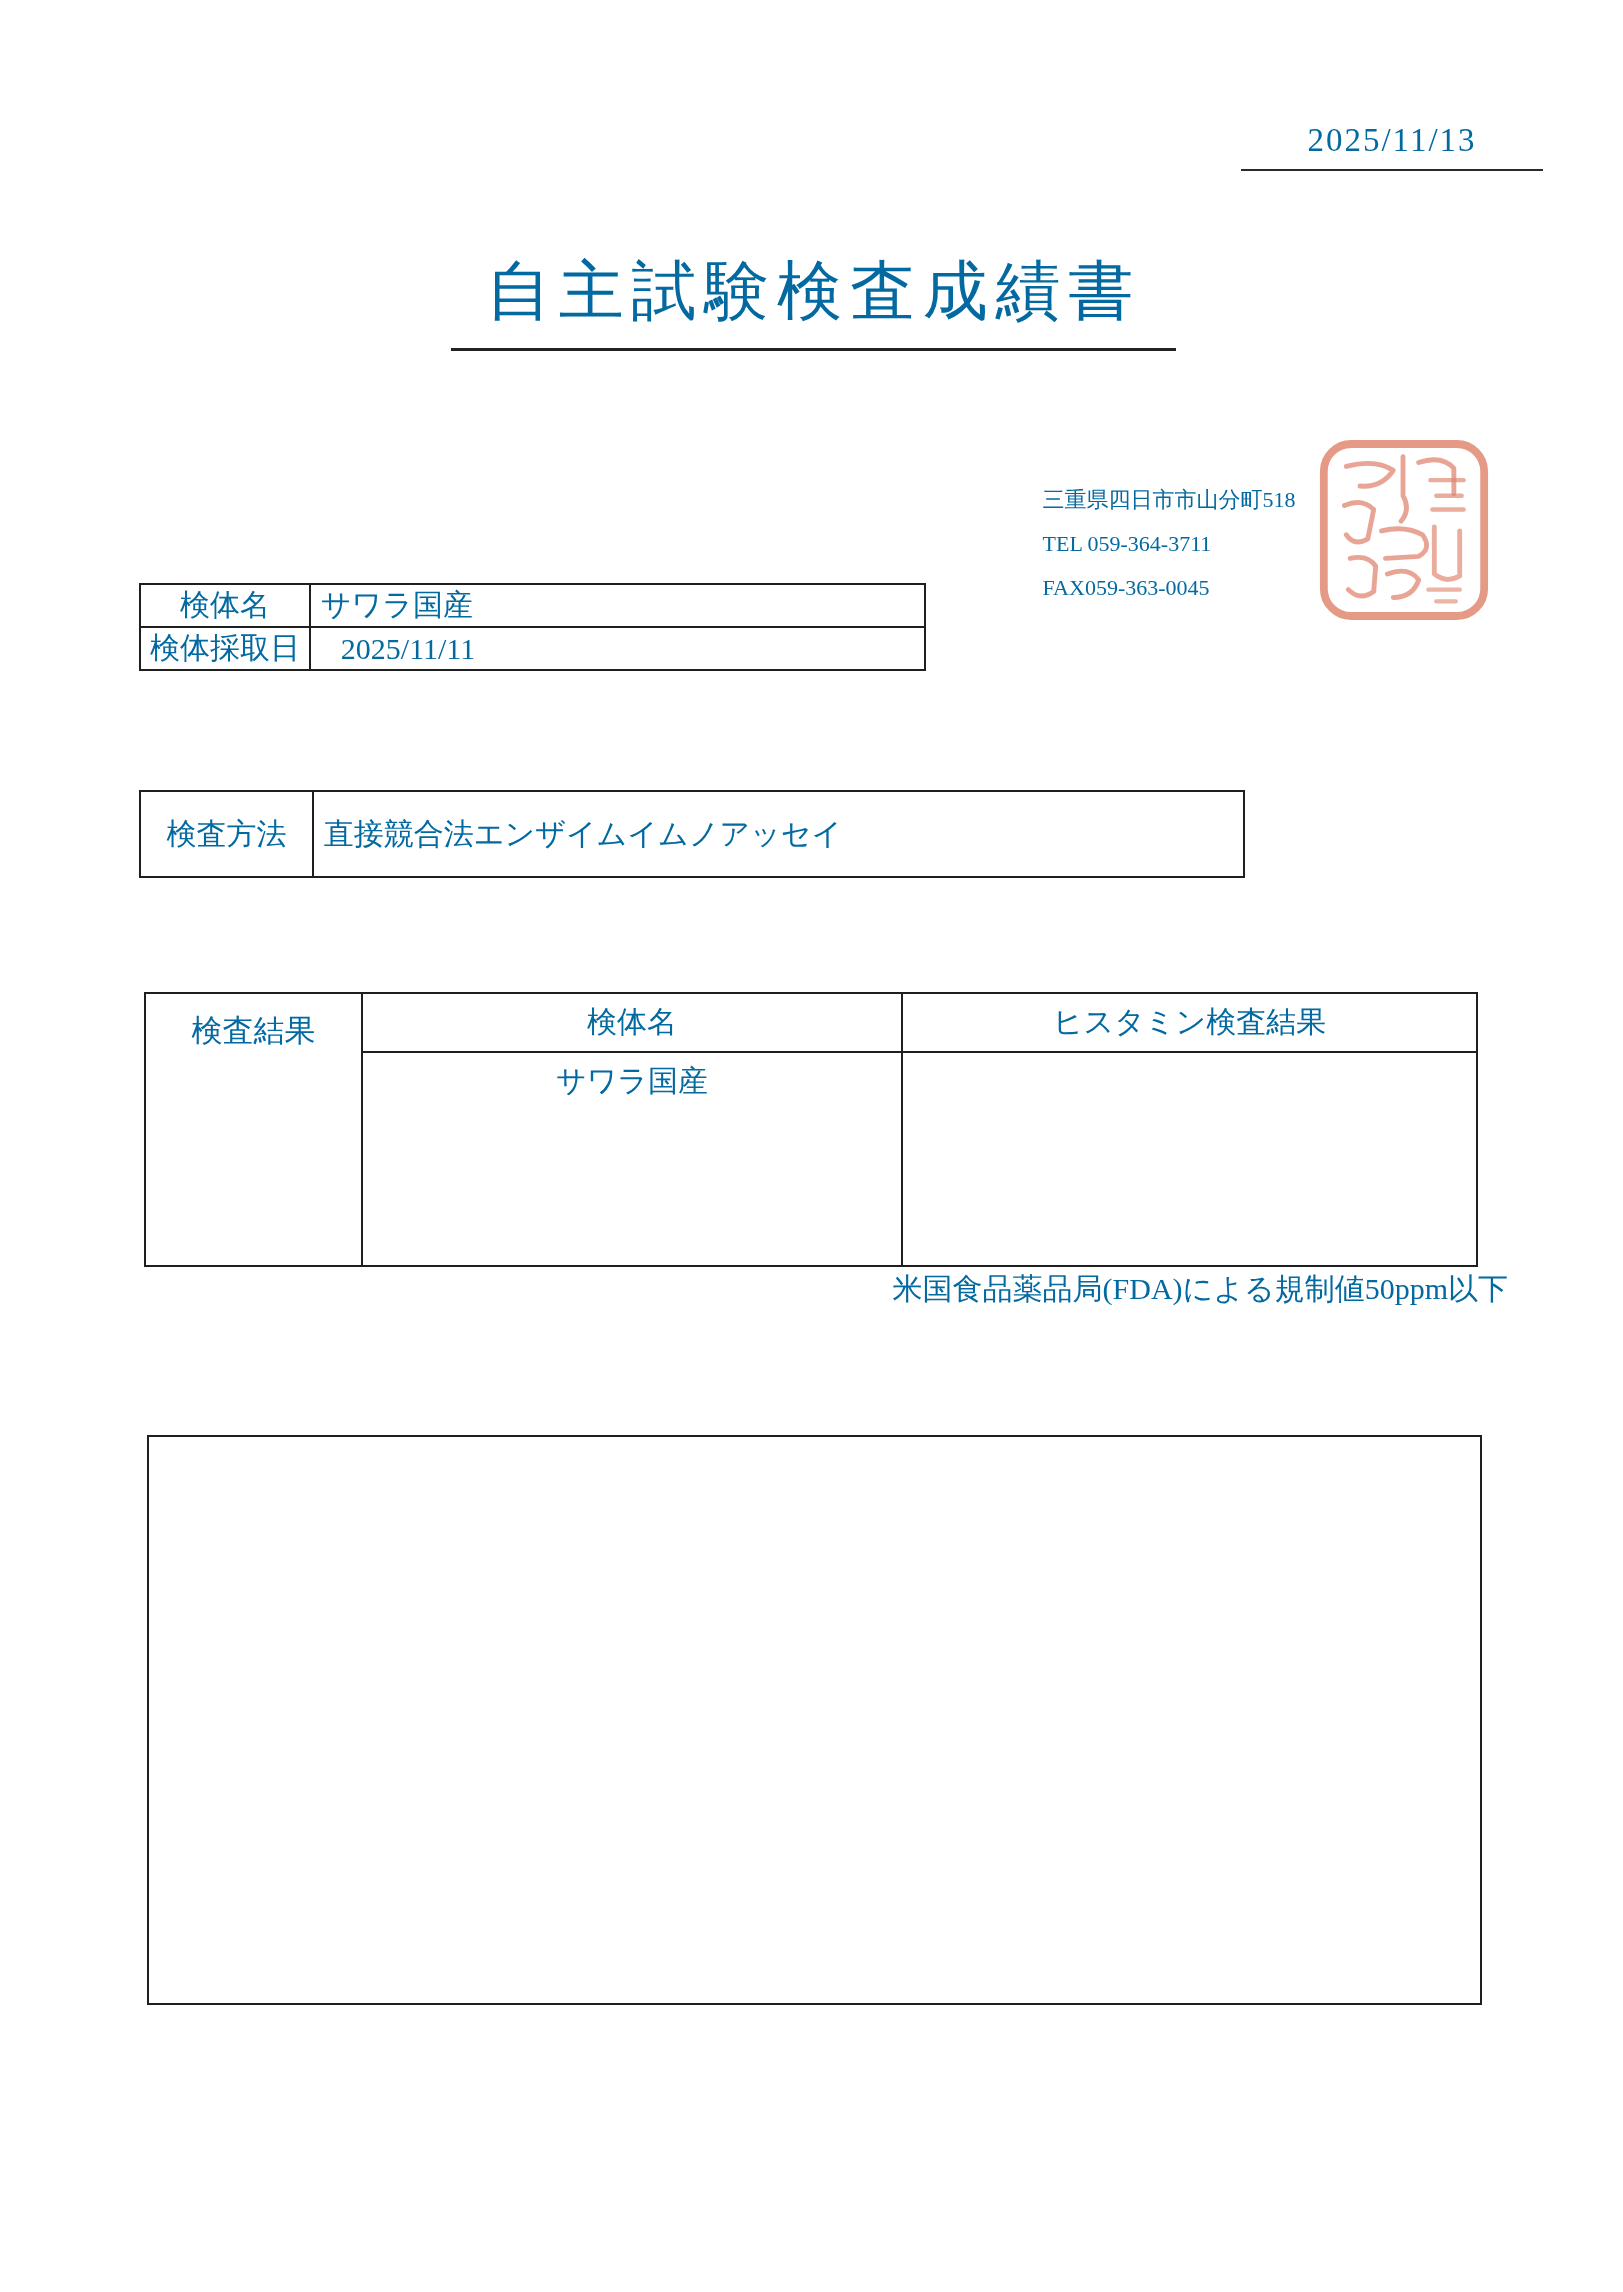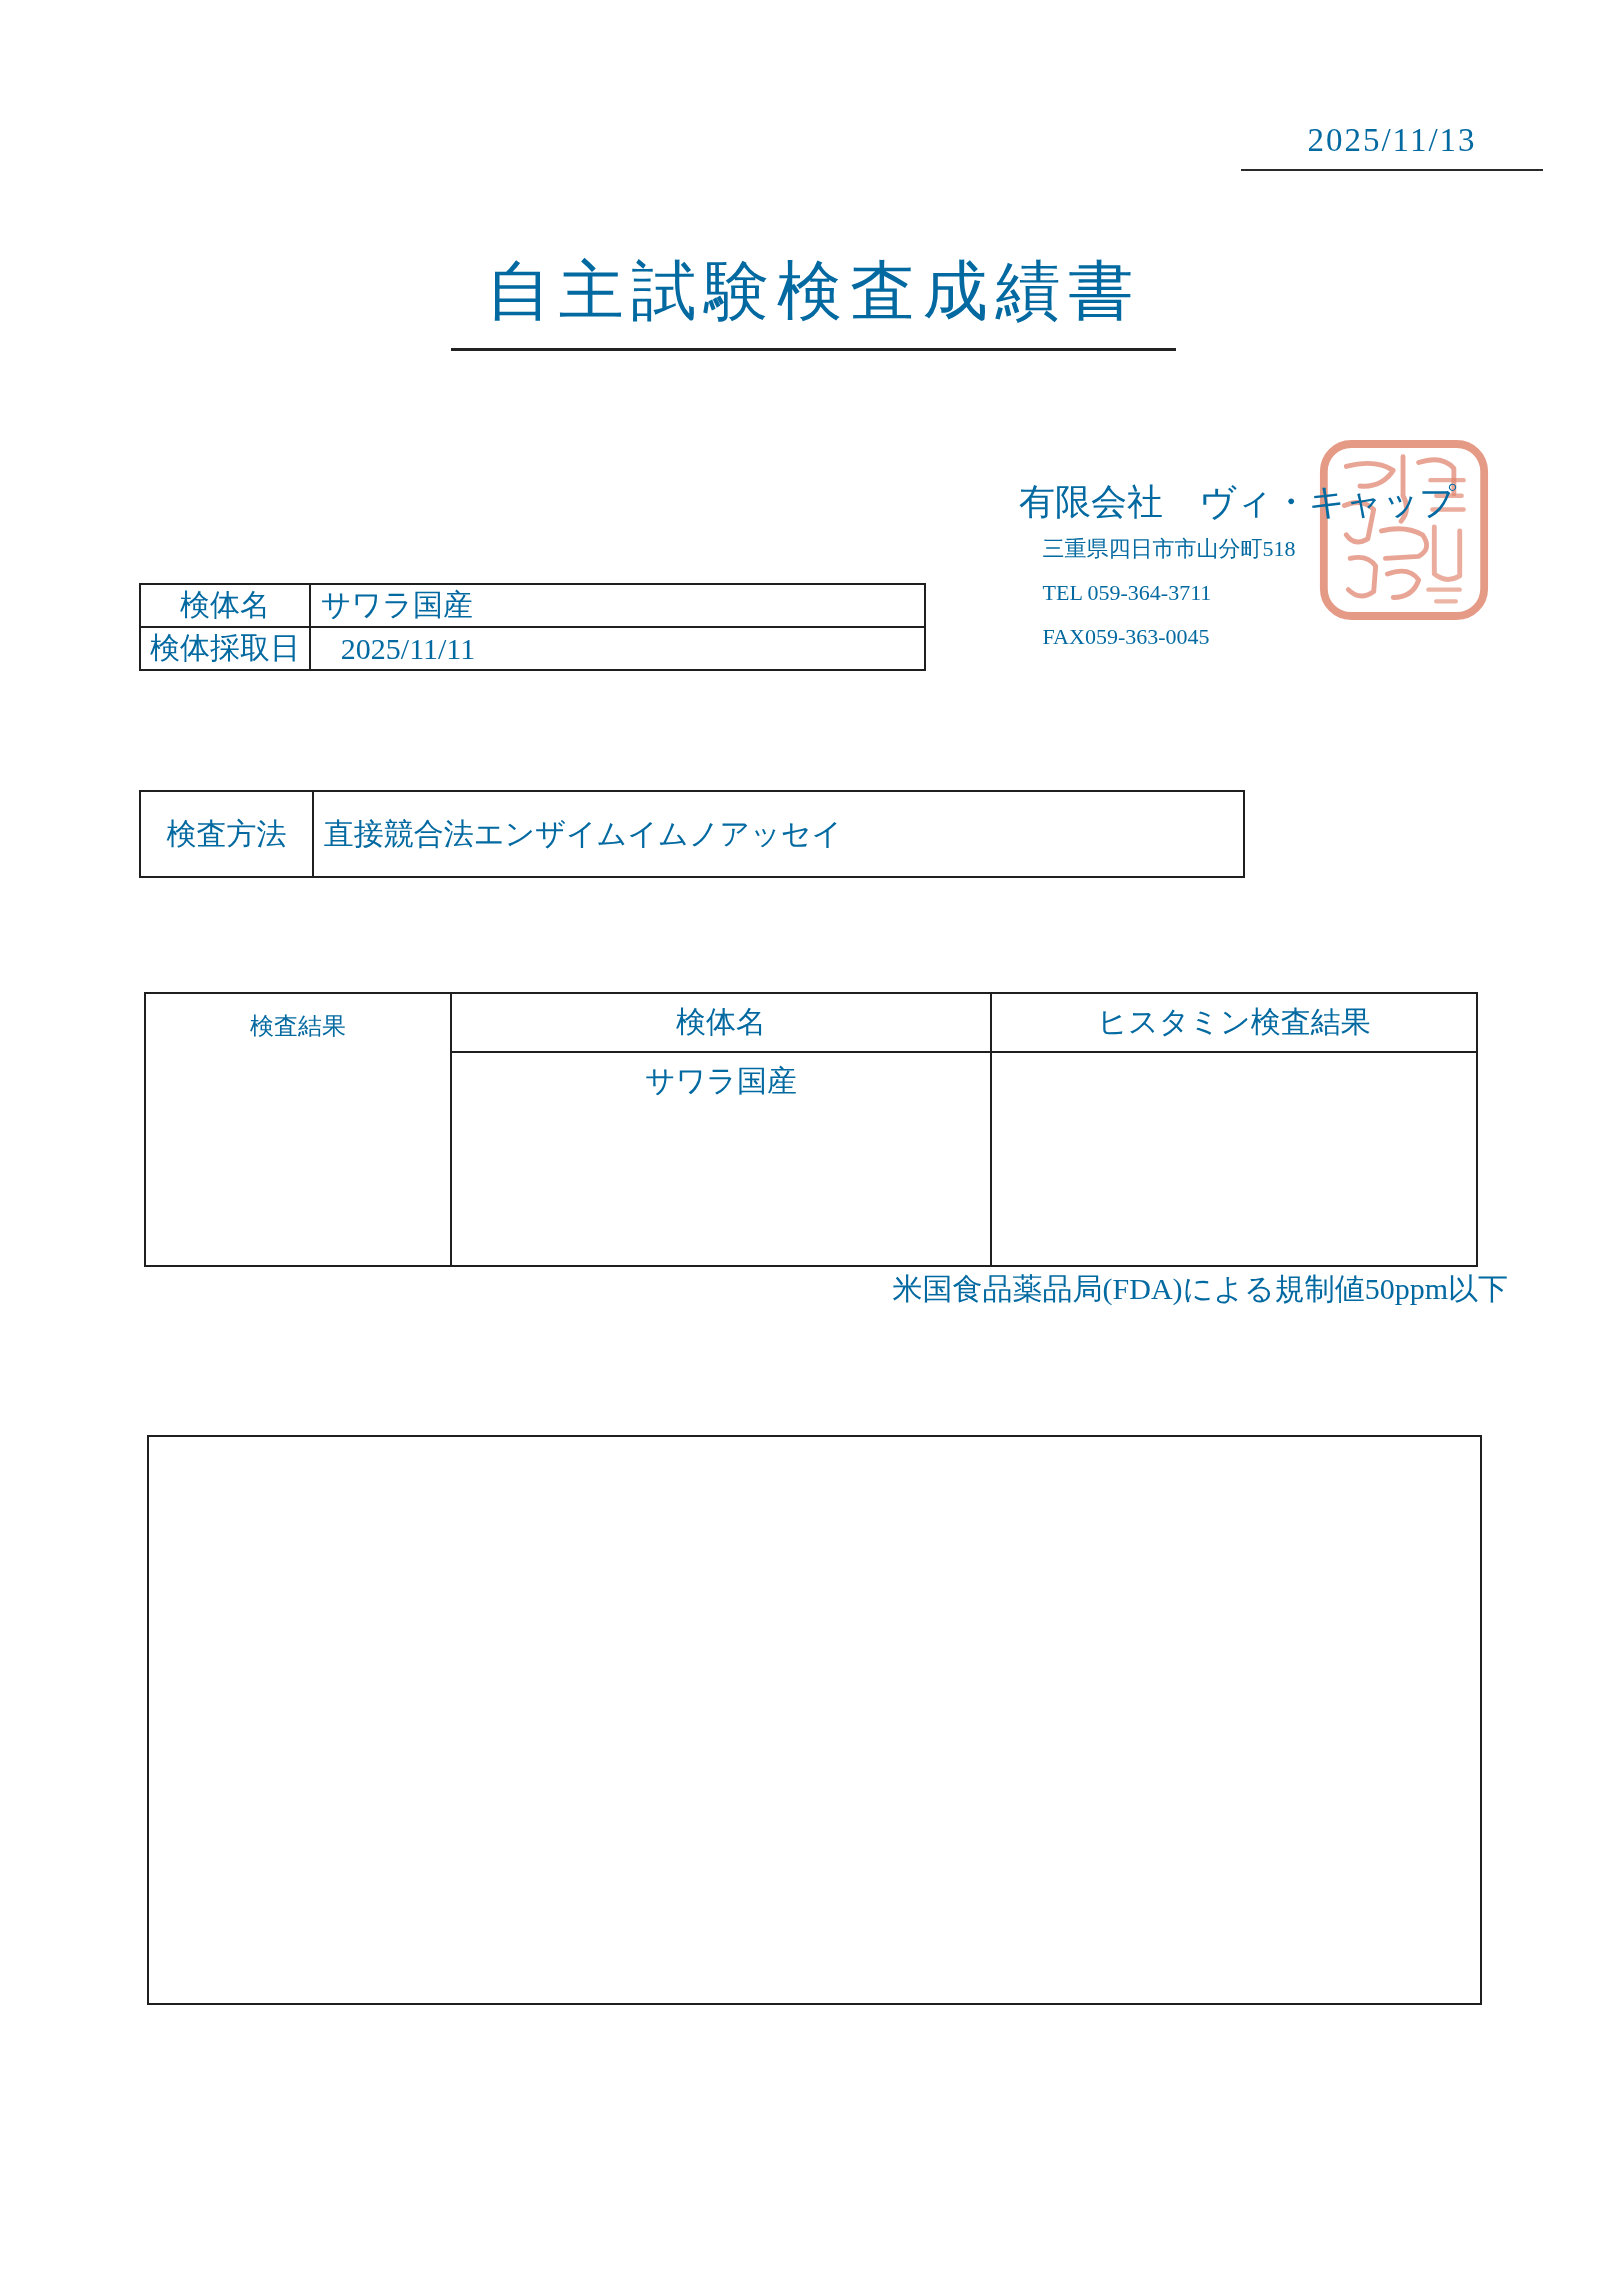--- a/index.html
+++ b/index.html
@@ -75,23 +75,23 @@
   .sample-value { flex: 1; }
 
   
   .method-table { left: 139px; top: 790px; width: 1106px; height: 88px; display: flex; }
   .method-label { width: 173px; border-right: 2.9px solid #1f1f1f; height: 100%; }
   .method-value { flex: 1; height: 100%; }
 
   
   .result-table { left: 144px; top: 992px; width: 1334px; height: 275px; display: flex; }
   .result-col1 {
-    width: 306px; border-right: 2.9px solid #1f1f1f;
+    width: 217px; border-right: 2.9px solid #1f1f1f;
     display: flex; justify-content: center; align-items: flex-start;
-    padding-top: 15.7px; font-size: 24px; box-sizing: border-box;
+    padding-top: 15.7px; font-size: 31px; box-sizing: border-box;
   }
   .result-col { display: flex; flex-direction: column; box-sizing: border-box; }
   .result-col2 { width: 540px; border-right: 2.9px solid #1f1f1f; }
   .result-col3 { flex: 1; }
   .result-header {
     height: 59px; border-bottom: 2.9px solid #1f1f1f;
     display: flex; align-items: center; justify-content: center;
     font-size: 30px; box-sizing: border-box;
   }
   .result-data {
@@ -134,21 +134,20 @@
       <path d="M28 70 Q46 62 58 74 L52 104 Q38 112 30 100" stroke-width="5" opacity="0.7"></path>
       <path d="M66 96 Q90 90 108 100 Q118 114 104 122 L70 124" stroke-width="5" opacity="0.7"></path>
       <path d="M120 92 L120 140 Q132 150 146 142 L146 96" stroke-width="5" opacity="0.65"></path>
       <path d="M34 124 Q52 120 60 132 L58 158 Q44 168 32 156" stroke-width="5" opacity="0.7"></path>
       <path d="M72 140 Q94 132 104 146 Q98 164 78 164" stroke-width="5" opacity="0.7"></path>
       <path d="M114 156 L146 156 M122 168 L142 168" stroke-width="4.5" opacity="0.6"></path>
     </g>
   </svg>
 
   <div class="company-block">
-    <div class="company-name">有限会社　ヴィ・キャップ</div>
     <div class="company-line">三重県四日市市山分町518</div>
     <div class="company-line">TEL 059-364-3711</div>
     <div class="company-line">FAX059-363-0045</div>
   </div>
 
   <div class="tbl sample-table">
     <div class="sample-row">
       <div class="cell cell-center sample-label">検体名</div>
       <div class="cell cell-left sample-value">サワラ国産</div>
     </div>

